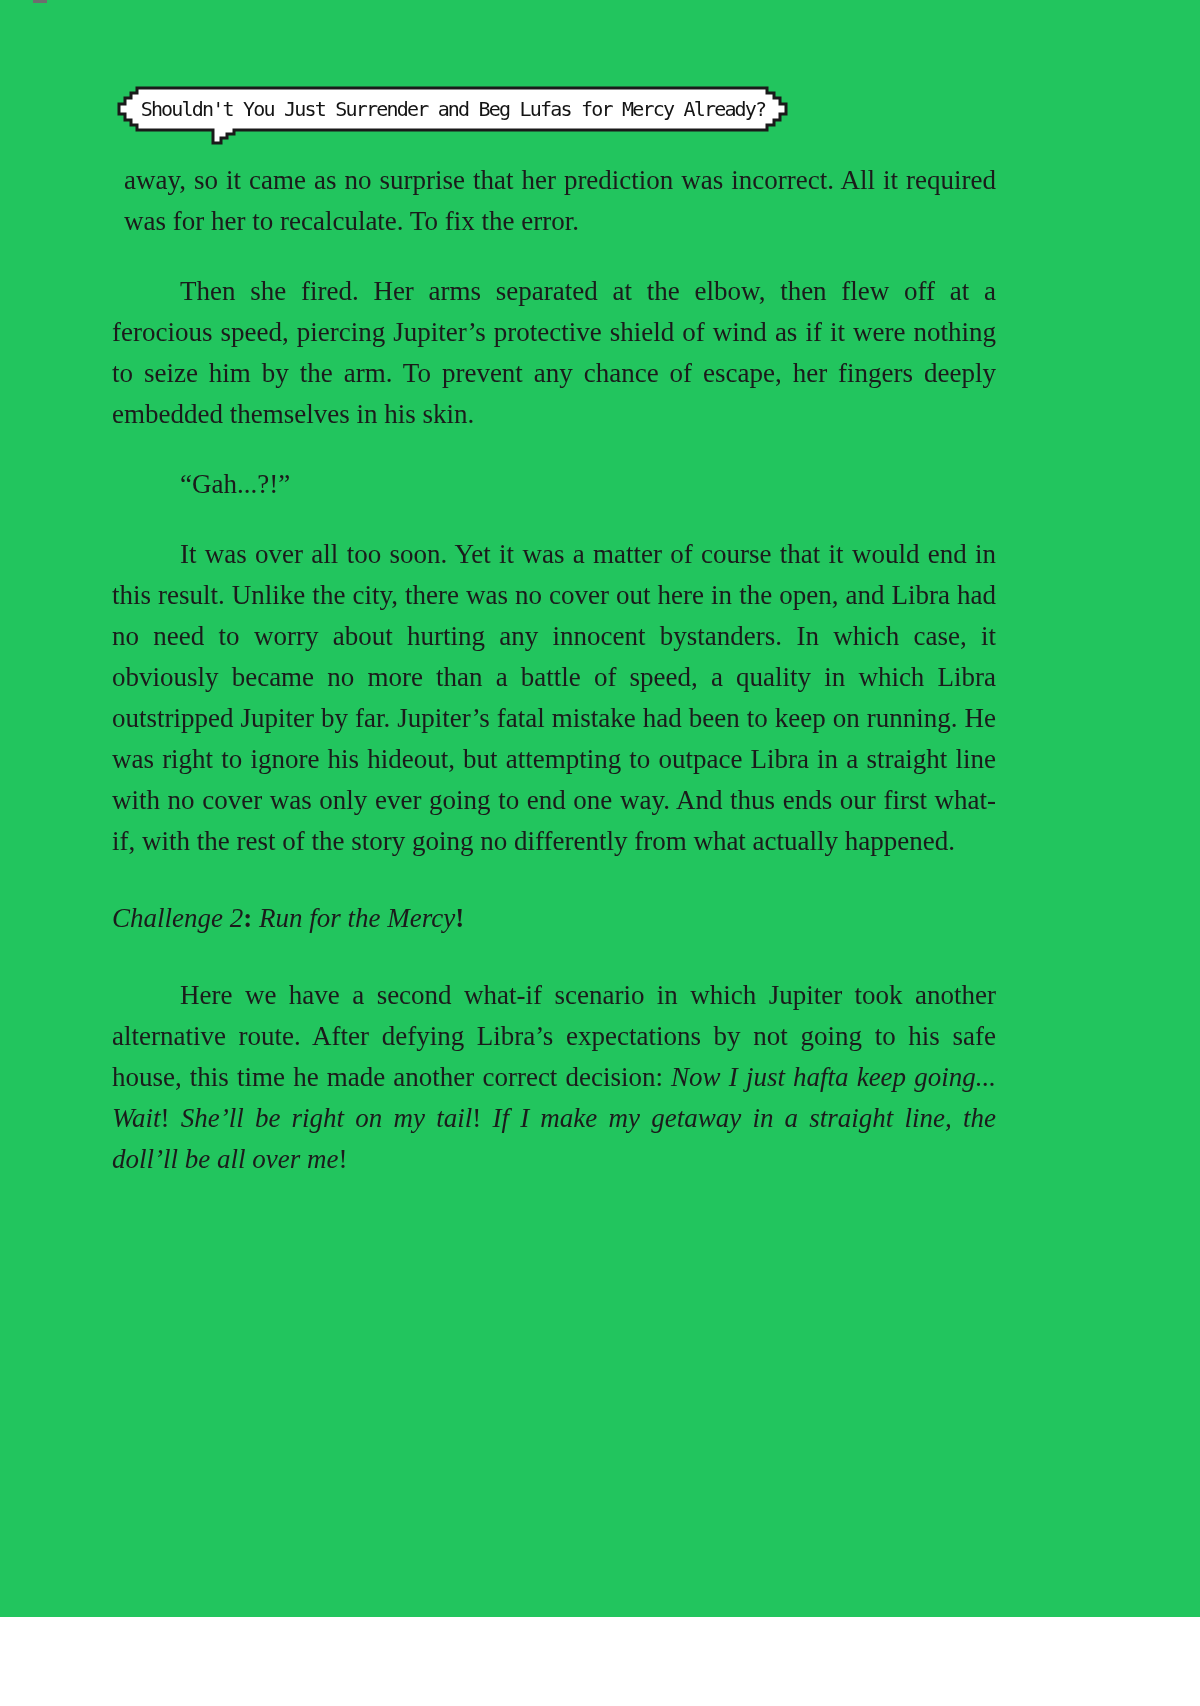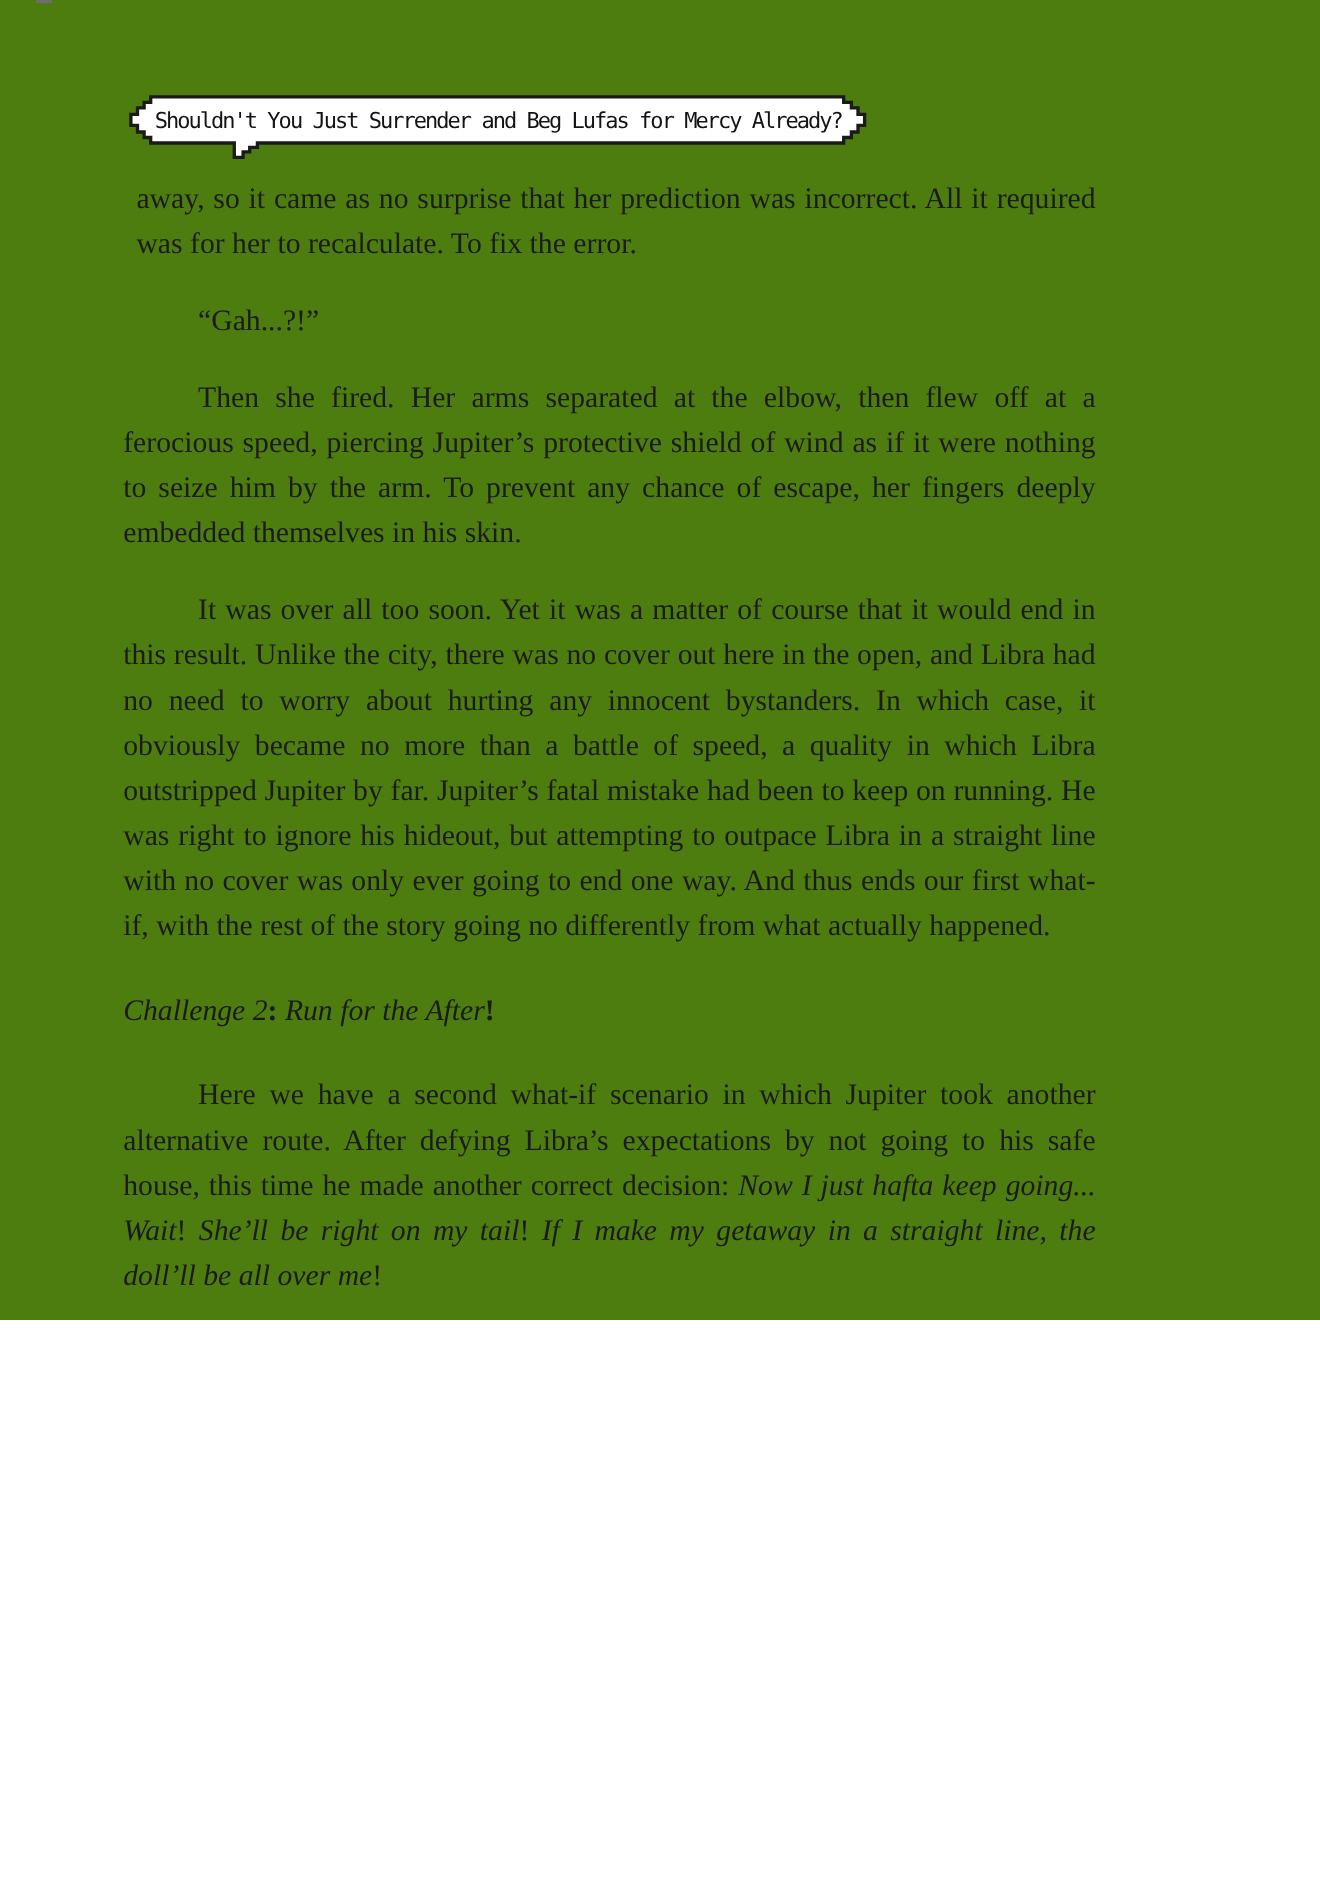--- a/index.html
+++ b/index.html
@@ -1,20 +1,20 @@
 <!DOCTYPE html>
 <html><head>
 <meta charset="utf-8">
 <style>
   html, body { margin: 0; padding: 0; background: #ffffff; }
   .page {
     position: relative;
     width: 1200px;
-    height: 1200px;
-    background: #4d7c0f;
+    height: 1617px;
+    background: #22c55e;
     overflow: hidden;
     font-family: "Liberation Serif", serif;
     color: #1b1b1b;
   }
 
   
   .artifact { position: absolute; }
   .artifact-top    { left: 33px;  top: 0;       width: 14px; height: 3px; background: #6e6e6e; }
   .artifact-bottom { left: 85px;  top: 1701px;  width: 18px; height: 3px; background: #a8a8a8; }
 
@@ -82,27 +82,27 @@
       <path d="M 22 4 H 652 V 9 H 659 V 14 H 665 V 20 H 671 V 30 H 665 V 36 H 659 V 41 H 652 V 46 H 119 V 50 H 112 V 54 H 106 V 59 H 98 V 46 H 22 V 41 H 16 V 36 H 10 V 30 H 4 V 20 H 10 V 14 H 16 V 9 H 22 Z" fill="#ffffff" stroke="#1a1a1a" stroke-width="3" stroke-linejoin="miter"></path>
     </svg>
     <span class="bubble-text">Shouldn't You Just Surrender and Beg Lufas for Mercy Already?</span>
   </div>
 
   <main class="text-block">
 
     <p class="no-indent"><span>away, so it came as no surprise that her prediction was incorrect. All it required was for her to recalculate. To fix the error.</span></p>
 
 
+    <p><span>Then she fired. Her arms separated at the elbow, then flew off at a ferocious speed, piercing Jupiter’s protective shield of wind as if it were nothing to seize him by the arm. To prevent any chance of escape, her fingers deeply embedded themselves in his skin.</span></p>
+
     <p><span>“Gah...?!”</span></p>
-
-    <p><span>Then she fired. Her arms separated at the elbow, then flew off at a ferocious speed, piercing Jupiter’s protective shield of wind as if it were nothing to seize him by the arm. To prevent any chance of escape, her fingers deeply embedded themselves in his skin.</span></p>
 
     <p><span>It was over all too soon. Yet it was a matter of course that it would end in this result. Unlike the city, there was no cover out here in the open, and Libra had no need to worry about hurting any innocent bystanders. In which case, it obviously became no more than a battle of speed, a quality in which Libra outstripped Jupiter by far. Jupiter’s fatal mistake had been to keep on running. He was right to ignore his hideout, but attempting to outpace Libra in a straight line with no cover was only ever going to end one way. And thus ends our first what-if, with the rest of the story going no differently from what actually happened.</span></p>
 
-    <h2 class="section-heading"><span class="seg-bi">Challenge 2</span><span class="seg-b">: </span><span class="seg-bi">Run for the After</span><span class="seg-b">!</span></h2>
+    <h2 class="section-heading"><span class="seg-bi">Challenge 2</span><span class="seg-b">: </span><span class="seg-bi">Run for the Mercy</span><span class="seg-b">!</span></h2>
 
     <p><span>Here we have a second what-if scenario in which Jupiter took another alternative route. After defying Libra’s expectations by not going to his safe house, this time he made another correct decision: </span><span class="seg-i">Now I just hafta keep going... Wait</span><span>! </span><span class="seg-i">She’ll be right on my tail</span><span>! </span><span class="seg-i">If I make my getaway in a straight line, the doll’ll be all over me</span><span>!</span></p>
 
   </main>
 
   <div class="artifact artifact-bottom"></div>
 
 </div>
 
 </body></html>

